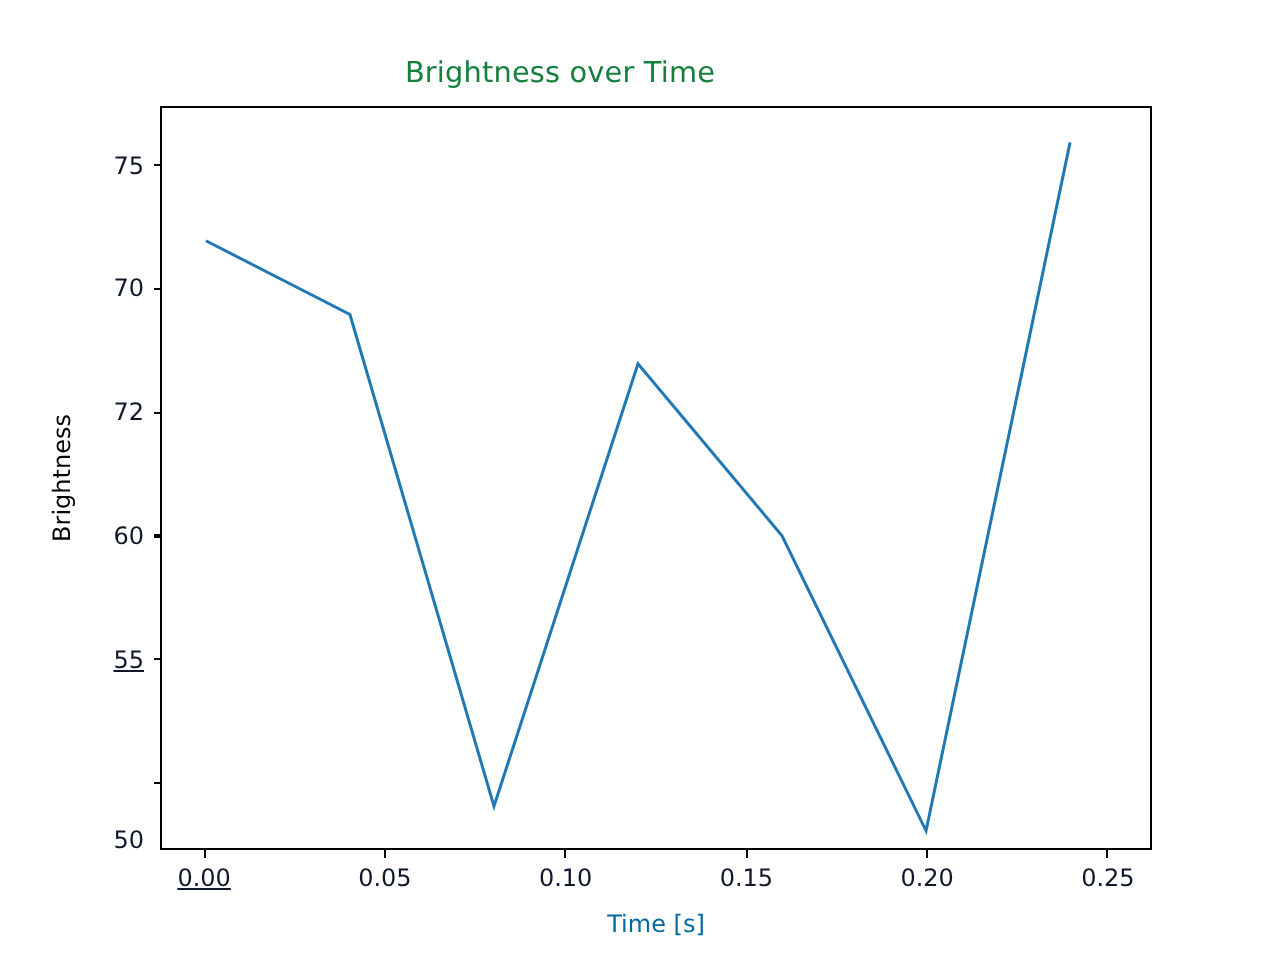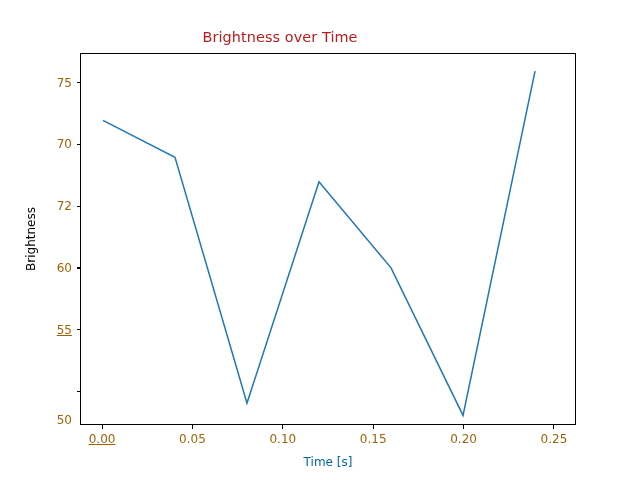--- a/index.html
+++ b/index.html
@@ -15,21 +15,21 @@
     font-family: "DejaVu Sans", sans-serif;
     overflow: hidden;
   }
   #chart-title {
     position: absolute;
     left: 0;
     top: 29px;
     width: 560px;
     text-align: center;
     font-size: 14.4px;
-    color: #b91c1c;
+    color: #15803d;
     letter-spacing: 0.1px;
   }
   
   #plot-area {
     position: absolute;
     left: 80px;
     top: 53px;
     width: 496px;
     height: 372px;
     border: 1.1px solid #000000;
@@ -40,21 +40,21 @@
     position: absolute;
     left: 0;
     top: 0;
     width: 100%;
     height: 100%;
     display: block;
   }
   .tick-label {
     position: absolute;
     font-size: 12px;
-    color: #a16207;
+    color: #0f172a;
     white-space: nowrap;
   }
   .ytick-label {
     text-align: right;
     transform: translateY(-50%);
   }
   .xtick-label {
     text-align: center;
     transform: translateX(-50%);
   }

